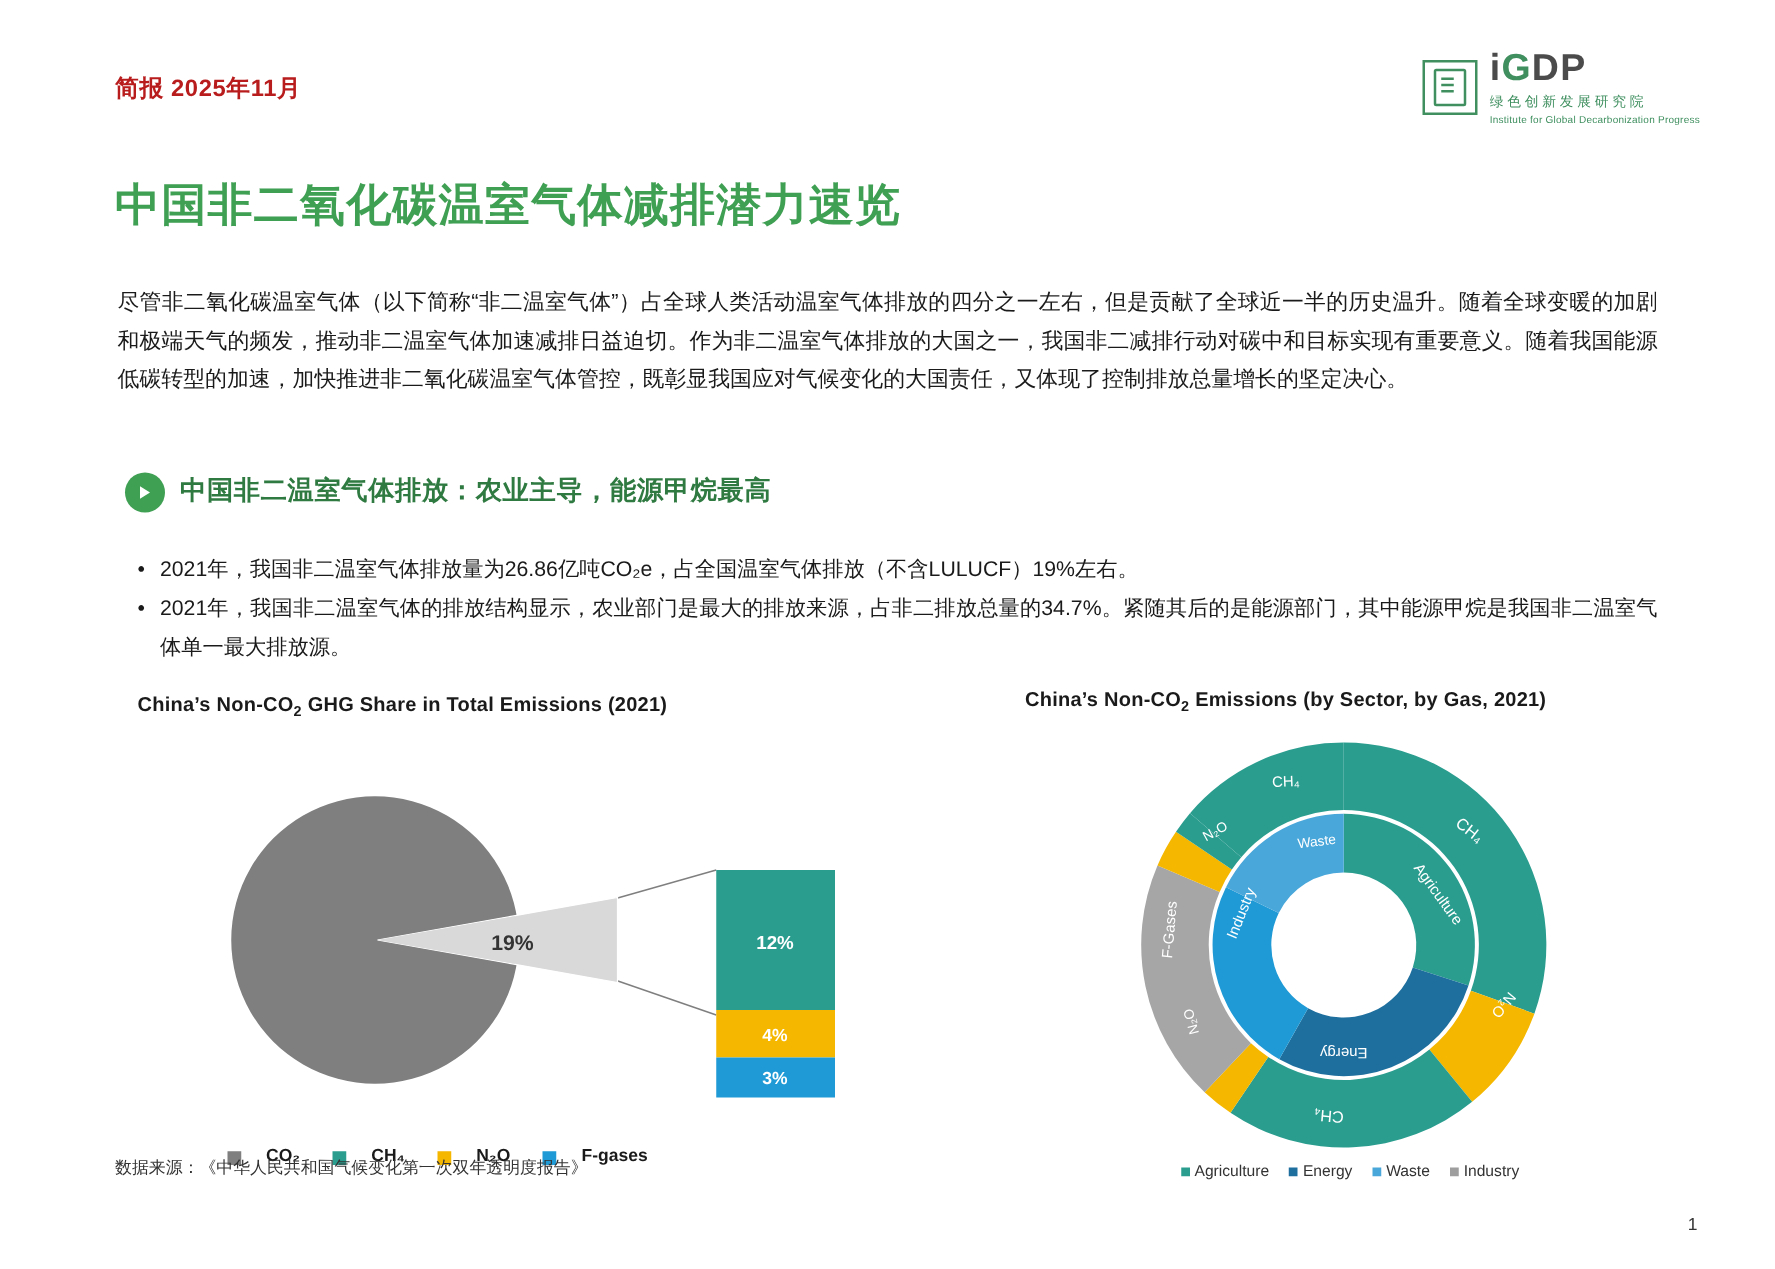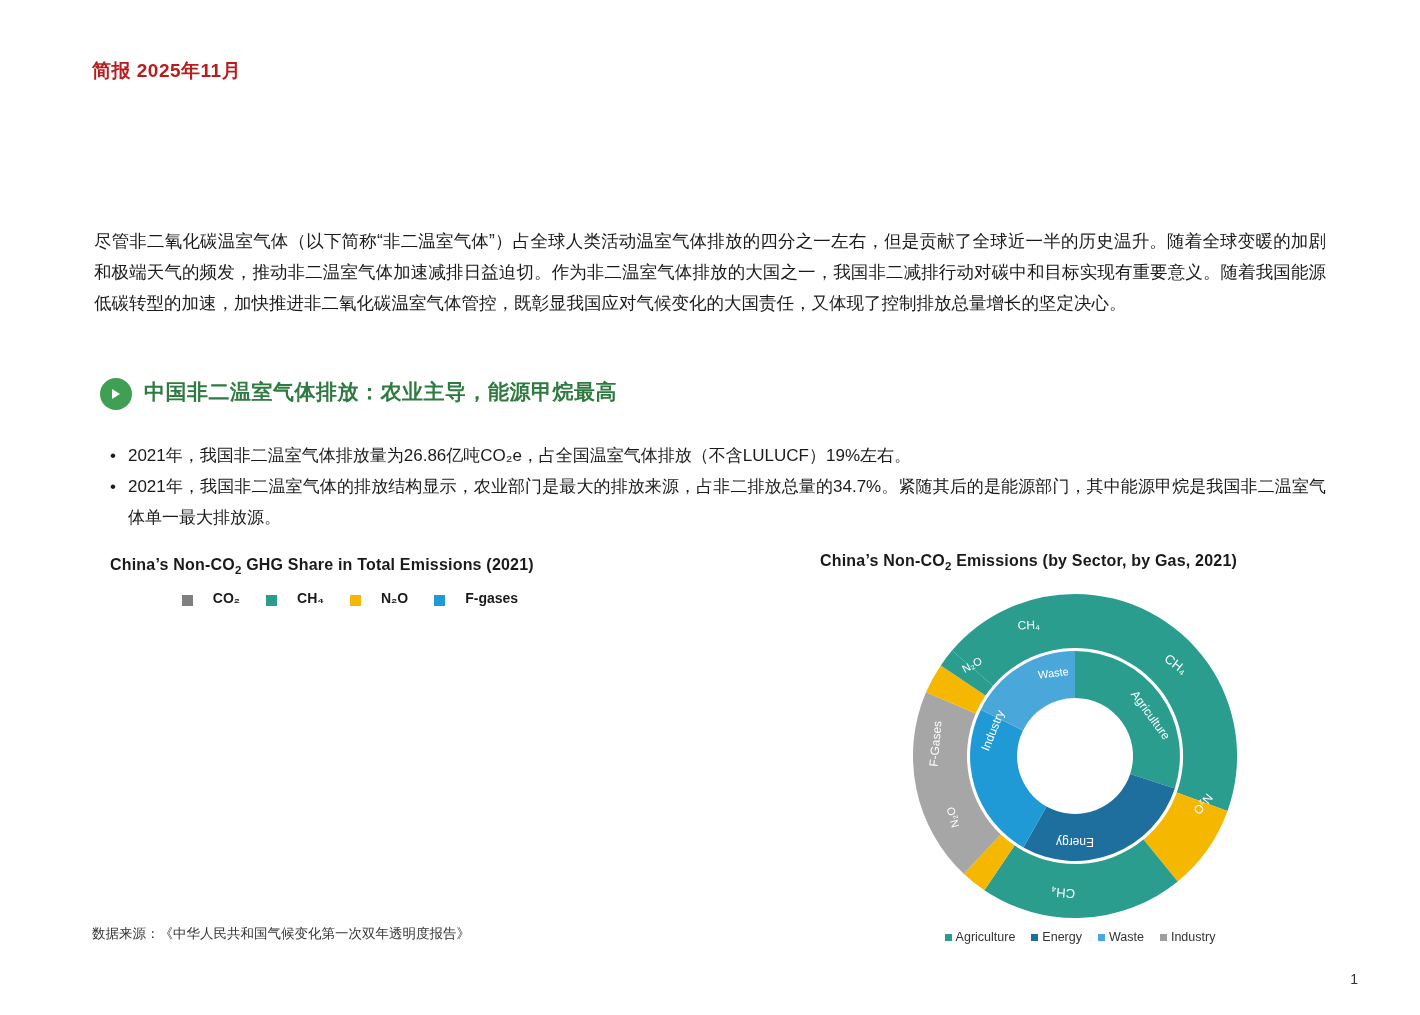--- a/index.html
+++ b/index.html
@@ -110,21 +110,32 @@
     position:absolute;right:62px;bottom:28px;font-size:14px;color:#333;
   }
 </style>
 </head>
 <body>
 
 <div class="page">
 
   <div class="brief-label">简报 2025年11月</div>
 
-
+  <div class="logo">
+    <div class="logo-mark">
+        <div class="inner"></div>
+      </div>
+    <div class="logo-text">
+      <div class="logo-title"><span>i</span><span class="g">G</span><span>DP</span></div>
+      <div class="logo-cn">绿色创新发展研究院</div>
+      <div class="logo-en">Institute for Global Decarbonization Progress</div>
+    </div>
+  </div>
+
+  <div class="doc-title">中国非二氧化碳温室气体减排潜力速览</div>
 
   <div class="intro">尽管非二氧化碳温室气体（以下简称“非二温室气体”）占全球人类活动温室气体排放的四分之一左右，但是贡献了全球近一半的历史温升。随着全球变暖的加剧和极端天气的频发，推动非二温室气体加速减排日益迫切。作为非二温室气体排放的大国之一，我国非二减排行动对碳中和目标实现有重要意义。随着我国能源低碳转型的加速，加快推进非二氧化碳温室气体管控，既彰显我国应对气候变化的大国责任，又体现了控制排放总量增长的坚定决心。</div>
 
   <div class="section-head">
     <div class="arrow-badge">
       <svg width="14" height="14" viewBox="0 0 14 14">
           <path d="M3 2 L11 7 L3 12 Z" fill="#ffffff"></path>
         </svg>
     </div>
     <div class="section-title">中国非二温室气体排放：农业主导，能源甲烷最高</div>
@@ -139,20 +150,40 @@
       <span class="dot">•</span>
       <span class="txt">2021年，我国非二温室气体的排放结构显示，农业部门是最大的排放来源，占非二排放总量的34.7%。紧随其后的是能源部门，其中能源甲烷是我国非二温室气体单一最大排放源。</span>
     </div>
   </div>
 
   <div id="chart-left">
     <div class="chart-title">
       <span>China’s Non-CO</span><sub>2</sub><span> GHG Share in Total Emissions (2021)</span>
     </div>
 
+    <div class="left-plot">
+      <svg width="600" height="300" viewBox="0 0 600 300">
+
+        <line x1="382" y1="117" x2="463" y2="94" stroke="#7f7f7f" stroke-width="1.2"></line>
+        <line x1="382" y1="182" x2="463" y2="210" stroke="#7f7f7f" stroke-width="1.2"></line>
+
+        <path d="M190 150 m0,-115 a115,115 0 1,1 -0.01,0 Z" fill="#7f7f7f"></path>
+
+        <path d="M192 150 L384 116 L384 184 Z" fill="#d9d9d9" stroke="#ffffff" stroke-width="1"></path>
+        <path d="M192 150 L302 131 A112,112 0 0,1 302,169 Z" fill="#d9d9d9"></path>
+        <text x="300" y="158" font-family="Liberation Sans, sans-serif" font-size="17" font-weight="bold" fill="#333" text-anchor="middle">19%</text>
+
+        <rect x="463" y="94" width="95" height="112" fill="#2a9d8f"></rect>
+        <rect x="463" y="206" width="95" height="38" fill="#f5b700"></rect>
+        <rect x="463" y="244" width="95" height="32" fill="#1f9ad6"></rect>
+        <text x="510" y="157" font-family="Liberation Sans, sans-serif" font-size="15" font-weight="bold" fill="#ffffff" text-anchor="middle">12%</text>
+        <text x="510" y="231" font-family="Liberation Sans, sans-serif" font-size="14" font-weight="bold" fill="#ffffff" text-anchor="middle">4%</text>
+        <text x="510" y="265" font-family="Liberation Sans, sans-serif" font-size="14" font-weight="bold" fill="#ffffff" text-anchor="middle">3%</text>
+      </svg>
+    </div>
 
     <div class="legend-left">
       <span class="item">
           <span class="sw" style="background:#7f7f7f"></span>
           <span>CO₂</span>
         </span>
       <span class="item">
           <span class="sw" style="background:#2a9d8f"></span>
           <span>CH₄</span>
         </span>

